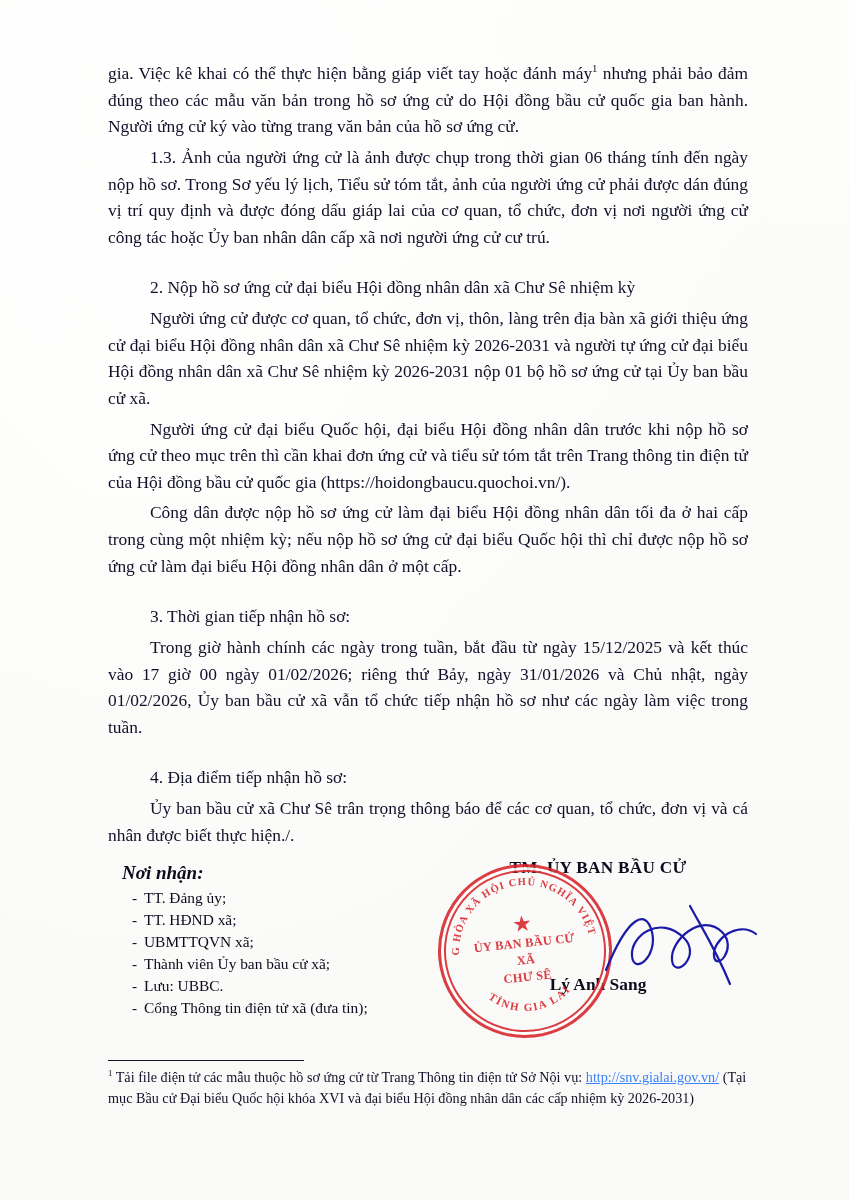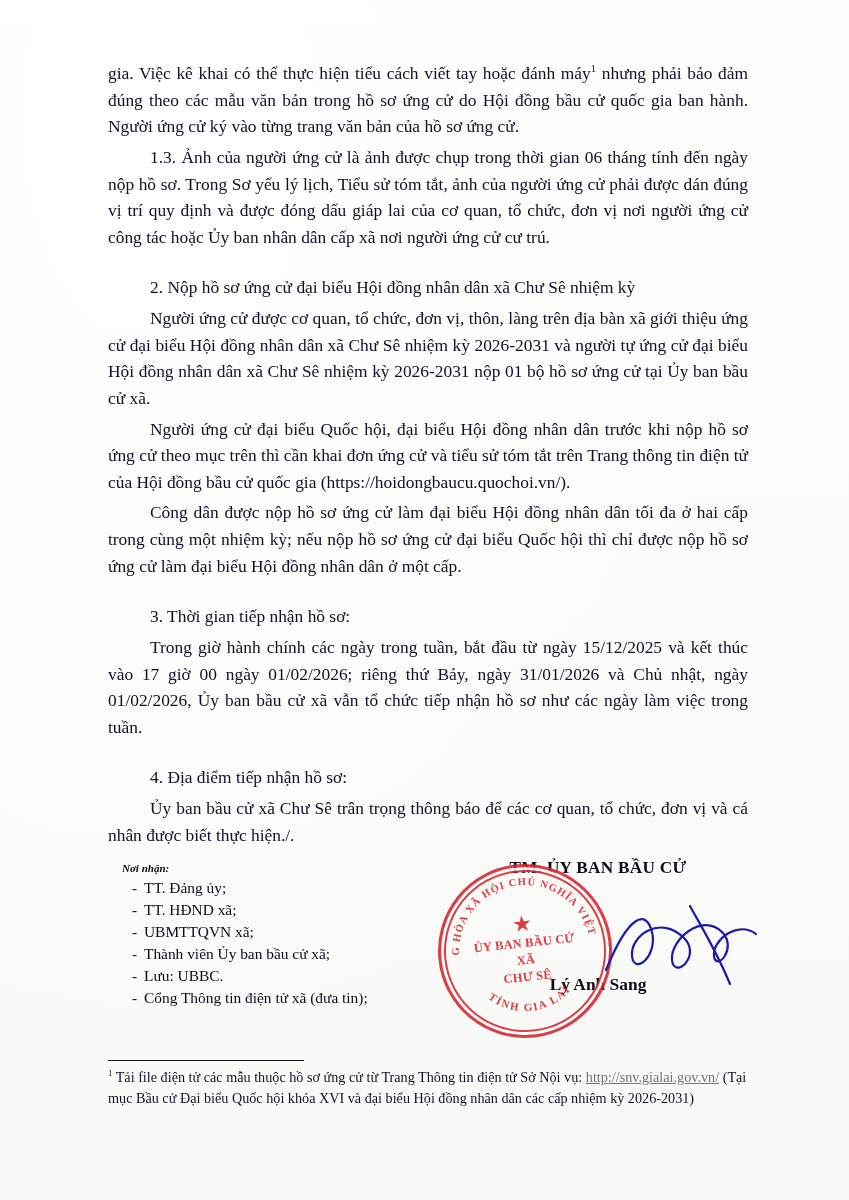--- a/index.html
+++ b/index.html
@@ -61,21 +61,21 @@
   }
   .recipients {
     position: absolute;
     left: 14px;
     top: 0;
     width: 300px;
   }
   .recipients .title {
     font-weight: bold;
     font-style: italic;
-    font-size: 11px;
+    font-size: 19px;
     margin-bottom: 3px;
   }
   .recipients ul {
     list-style: none;
     margin: 0;
     padding: 0;
   }
   .recipients li {
     font-size: 15.4px;
     line-height: 1.42;
@@ -171,32 +171,32 @@
     background: #13132b;
     margin-bottom: 6px;
   }
   .footnote p {
     font-size: 14.2px;
     line-height: 1.45;
     text-align: left;
     margin: 0;
   }
   .footnote a {
-    color: #737373;
+    color: #3b82f6;
     text-decoration: underline;
   }
 </style>
 </head>
 <body>
 
 <div class="page">
   <div class="paper-tint"></div>
 
   <div class="content" id="body-host">
-      <p><span>gia. Việc kê khai có thể thực hiện tiểu cách </span><span class="b">viết tay</span><span> hoặc </span><span class="b">đánh máy</span><sup>1</sup><span> nhưng phải bảo đảm đúng theo các mẫu văn bản trong hồ sơ ứng cử do Hội đồng bầu cử quốc gia ban hành. Người ứng cử </span><span class="b">ký vào từng trang văn bản</span><span> của hồ sơ ứng cử.</span></p>
+      <p><span>gia. Việc kê khai có thể thực hiện bằng giáp </span><span class="b">viết tay</span><span> hoặc </span><span class="b">đánh máy</span><sup>1</sup><span> nhưng phải bảo đảm đúng theo các mẫu văn bản trong hồ sơ ứng cử do Hội đồng bầu cử quốc gia ban hành. Người ứng cử </span><span class="b">ký vào từng trang văn bản</span><span> của hồ sơ ứng cử.</span></p>
       <p class="indent"><span>1.3. Ảnh của người ứng cử là ảnh được chụp trong thời gian 06 tháng tính đến ngày nộp hồ sơ. Trong Sơ yếu lý lịch, Tiểu sử tóm tắt, ảnh của người ứng cử phải được </span><span class="b">dán đúng vị trí quy định</span><span> và được </span><span class="b">đóng dấu giáp lai</span><span> của cơ quan, tổ chức, đơn vị nơi người ứng cử công tác hoặc Ủy ban nhân dân cấp xã nơi người ứng cử cư trú.</span></p>
       <p class="heading"><span class="b">2. Nộp hồ sơ ứng cử đại biểu Hội đồng nhân dân xã Chư Sê nhiệm kỳ</span></p>
       <p class="indent"><span>Người ứng cử được cơ quan, tổ chức, đơn vị, thôn, làng trên địa bàn xã giới thiệu ứng cử đại biểu Hội đồng nhân dân xã Chư Sê nhiệm kỳ 2026-2031 và người tự ứng cử đại biểu Hội đồng nhân dân xã Chư Sê nhiệm kỳ 2026-2031 nộp 01 bộ hồ sơ ứng cử tại Ủy ban bầu cử xã.</span></p>
       <p class="indent"><span>Người ứng cử đại biểu Quốc hội, đại biểu Hội đồng nhân dân trước khi nộp hồ sơ ứng cử theo mục trên thì cần khai </span><span class="b">đơn ứng cử</span><span> và </span><span class="b">tiểu sử tóm tắt</span><span> trên Trang thông tin điện tử của Hội đồng bầu cử quốc gia (https://hoidongbaucu.quochoi.vn/).</span></p>
       <p class="indent"><span>Công dân được nộp hồ sơ ứng cử làm đại biểu Hội đồng nhân dân tối đa ở hai cấp trong cùng một nhiệm kỳ; nếu nộp hồ sơ ứng cử đại biểu Quốc hội thì chỉ được nộp hồ sơ ứng cử làm đại biểu Hội đồng nhân dân ở một cấp.</span></p>
       <p class="heading"><span class="b">3. Thời gian tiếp nhận hồ sơ:</span></p>
       <p class="indent"><span>Trong giờ hành chính các ngày trong tuần, bắt đầu từ ngày </span><span class="b">15/12/2025</span><span> và kết thúc vào 17 giờ 00 ngày </span><span class="b">01/02/2026</span><span>; riêng thứ Bảy, </span><span class="b">ngày 31/01/2026</span><span> và Chủ nhật, </span><span class="b">ngày 01/02/2026</span><span>, Ủy ban bầu cử xã vẫn tổ chức tiếp nhận hồ sơ như các ngày làm việc trong tuần.</span></p>
       <p class="heading"><span class="b">4. Địa điểm tiếp nhận hồ sơ:</span></p>
       <p class="indent"><span>Ủy ban bầu cử xã Chư Sê trân trọng thông báo để các cơ quan, tổ chức, đơn vị và cá nhân được biết thực hiện./.</span></p>
       <div class="sign-block">

